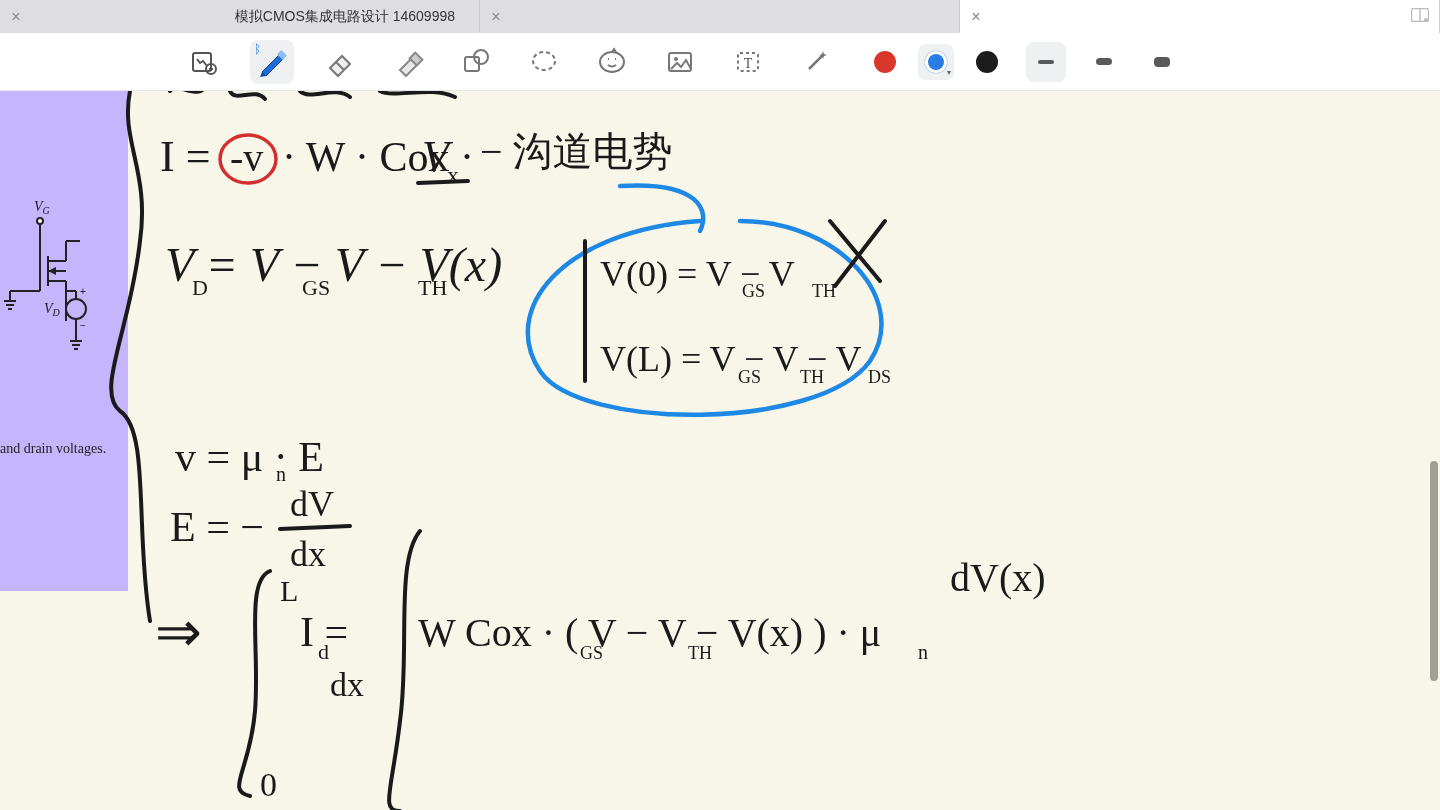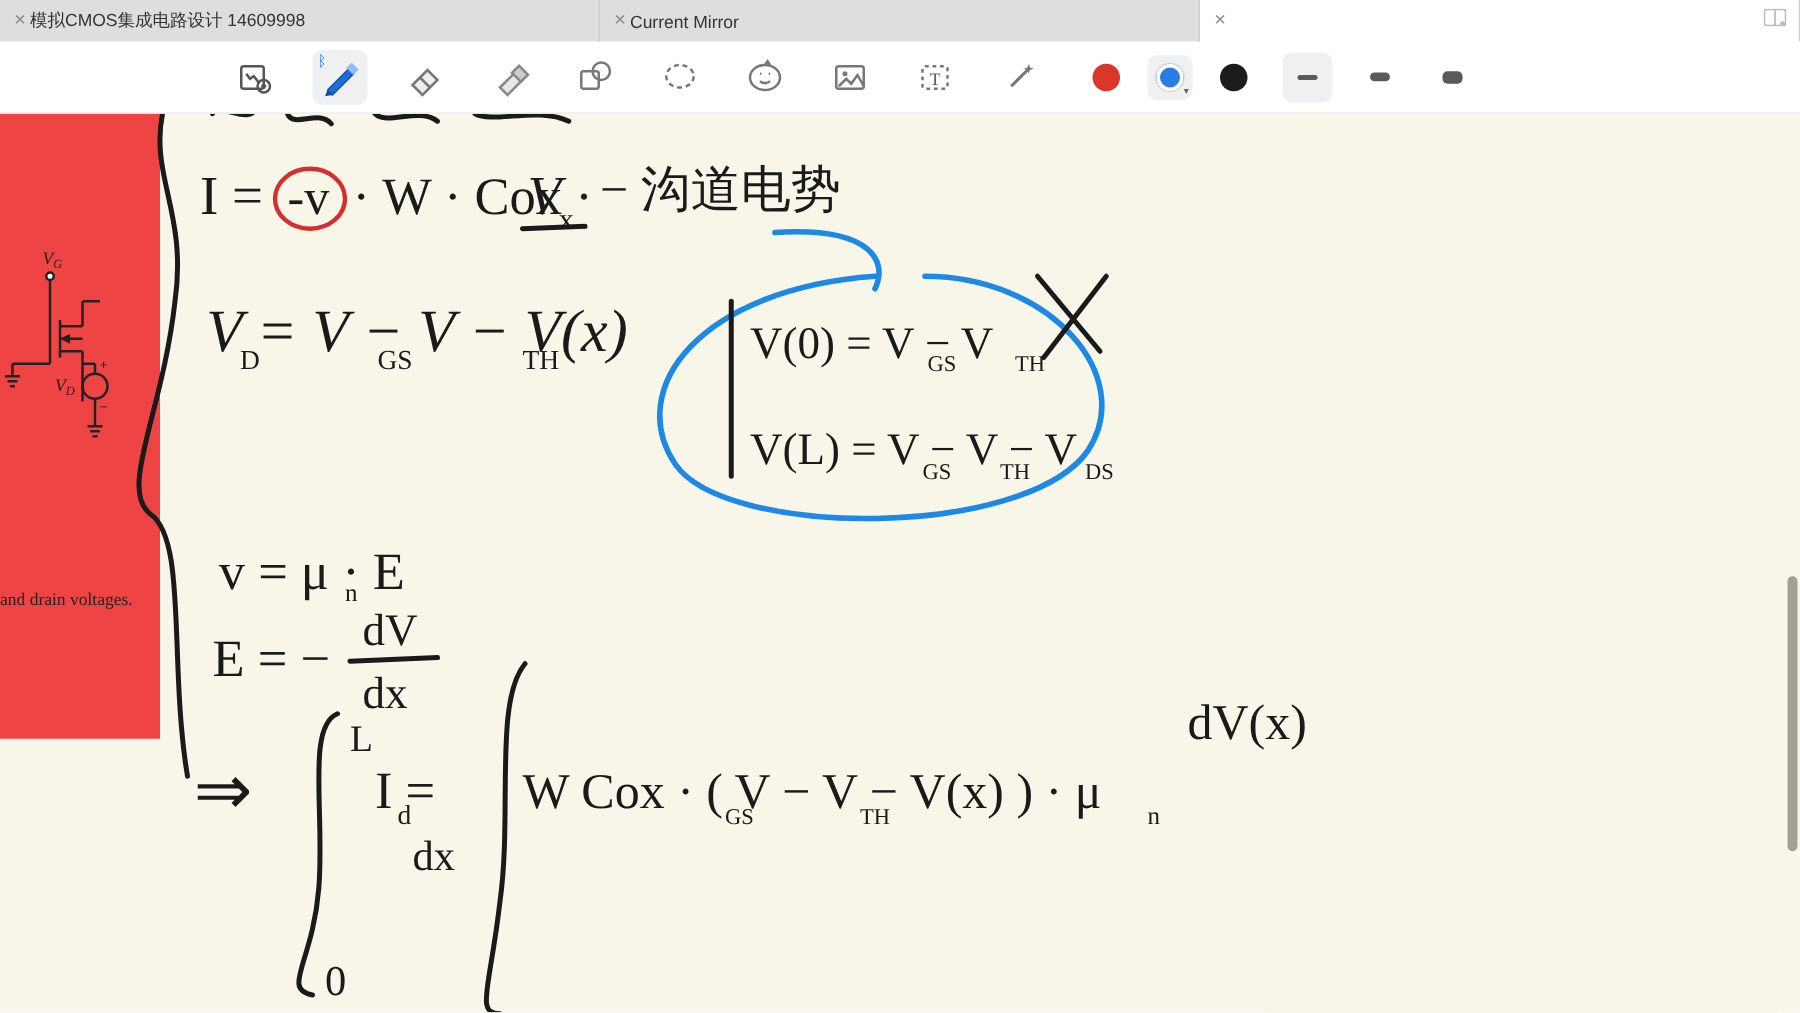--- a/index.html
+++ b/index.html
@@ -25,21 +25,21 @@
     .tab .close {
       width: 24px;
       text-align: center;
       color: #888;
       font-size: 16px;
       cursor: pointer;
       padding-left: 8px;
     }
     .tab .title {
       flex: 1;
-      text-align: left;
+      text-align: right;
       font-size: 14px;
       color: #333;
       white-space: nowrap;
       overflow: hidden;
       text-overflow: ellipsis;
       padding: 0 24px 0 0;
     }
     .tab .righticon {
       position: absolute;
       right: 10px;
@@ -81,30 +81,29 @@
       position: relative;
       width: 1440px;
       height: 719px;
       background: #f8f6e9;
       overflow: hidden;
     }
     .ref-panel {
       position: absolute;
       left: 0; top: 0;
       width: 128px; height: 500px;
-      background: #ef4444;
+      background: #c4b5fd;
     }
     .ref-caption {
       position: absolute;
       left: 0; top: 350px;
       font-family: "Times New Roman", serif;
       font-size: 14px;
       color: #222;
       white-space: nowrap;
-      margin-top: 32px;
     }
     .scrollbar-track {
       position:absolute; right:2px; top:0; width:8px; height:100%;
     }
     .scrollbar-thumb {
       position:absolute; right:0; width:8px; background: rgba(0,0,0,0.35); border-radius:4px;
     }
     svg.ink { position:absolute; left:0; top:0; width:1440px; height:719px; }
     svg .blk { stroke:#1a1a1a; stroke-width:4; fill:none; stroke-linecap:round; stroke-linejoin:round; }
     svg .blu { stroke:#1e88e5; stroke-width:4.5; fill:none; stroke-linecap:round; stroke-linejoin:round; }
@@ -114,21 +113,20 @@
 </head>
 <body>
 
 <div class="tabs">
   <div class="tab">
     <span class="close">×</span>
     <span class="title">模拟CMOS集成电路设计 14609998</span>
   </div>
   <div class="tab">
     <span class="close">×</span>
-    <span class="title">Current Mirror</span>
   </div>
   <div class="tab active">
     <span class="close">×</span>
     <span class="righticon">
       <svg width="18" height="14" viewBox="0 0 18 14">
           <rect x="0.5" y="0.5" width="17" height="13" rx="2" fill="none" stroke="#bbb" stroke-width="1.4"></rect>
           <line x1="9" y1="1" x2="9" y2="13" stroke="#bbb" stroke-width="1.4"></line>
           <circle cx="15" cy="12" r="2" fill="#bbb"></circle>
         </svg>
     </span>

